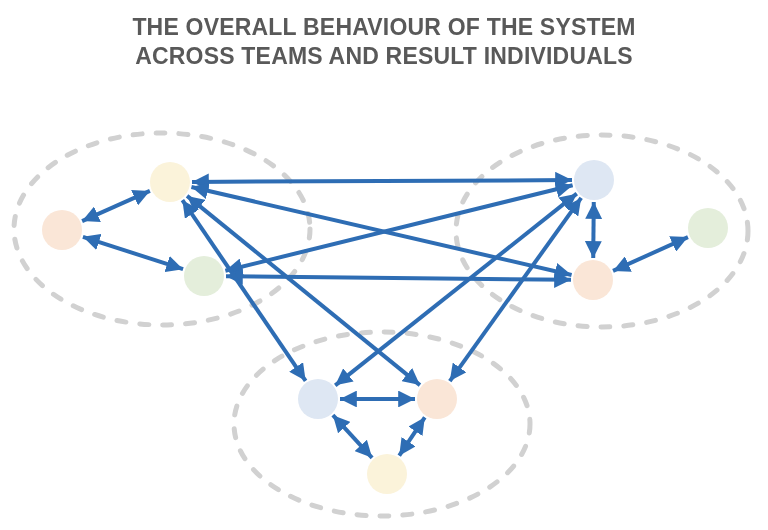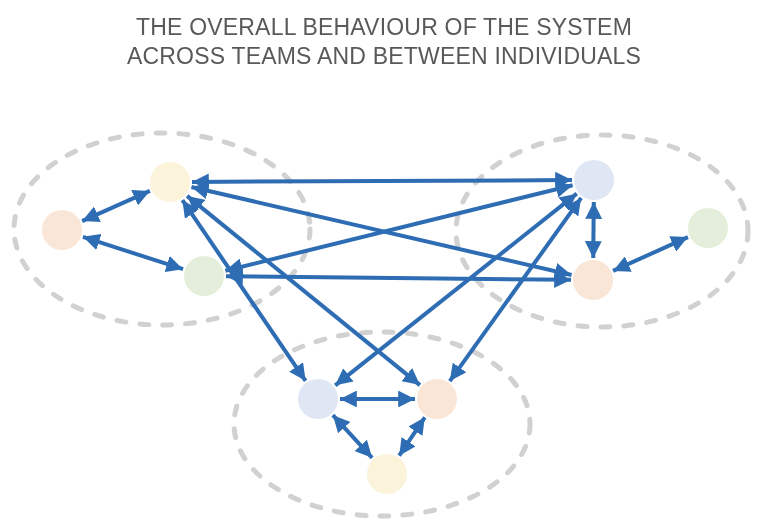--- a/index.html
+++ b/index.html
@@ -17,38 +17,38 @@
   .title-block {
     position: absolute;
     top: 13px;
     left: 0;
     width: 768px;
     text-align: center;
     z-index: 2;
   }
   .title-line {
     font-size: 23px;
-    font-weight: normal;
+    font-weight: bold;
     line-height: 29px;
     color: #595959;
     letter-spacing: 0.2px;
   }
   svg.diagram {
     position: absolute;
     top: 0;
     left: 0;
     z-index: 1;
   }
 </style>
 </head>
 <body>
 
 <div class="title-block">
   <div class="title-line">THE OVERALL BEHAVIOUR OF THE SYSTEM</div>
-  <div class="title-line">ACROSS TEAMS AND BETWEEN INDIVIDUALS</div>
+  <div class="title-line">ACROSS TEAMS AND RESULT INDIVIDUALS</div>
 </div>
 
 <svg class="diagram" width="768" height="530" viewBox="0 0 768 530">
     <defs>
       <marker id="arrowhead" viewBox="0 0 10 10" refX="10" refY="5" markerWidth="4.2" markerHeight="4.2" orient="auto-start-reverse">
         <path d="M0,0 L10,5 L0,10 z" fill="#2E6DB4"></path>
       </marker>
     </defs>
     <ellipse cx="162" cy="229" rx="148" ry="96" fill="none" stroke="#D1D1D1" stroke-width="5" stroke-dasharray="9 14" stroke-linecap="round"></ellipse>
     <ellipse cx="602" cy="231" rx="146" ry="96" fill="none" stroke="#D1D1D1" stroke-width="5" stroke-dasharray="9 14" stroke-linecap="round"></ellipse>

